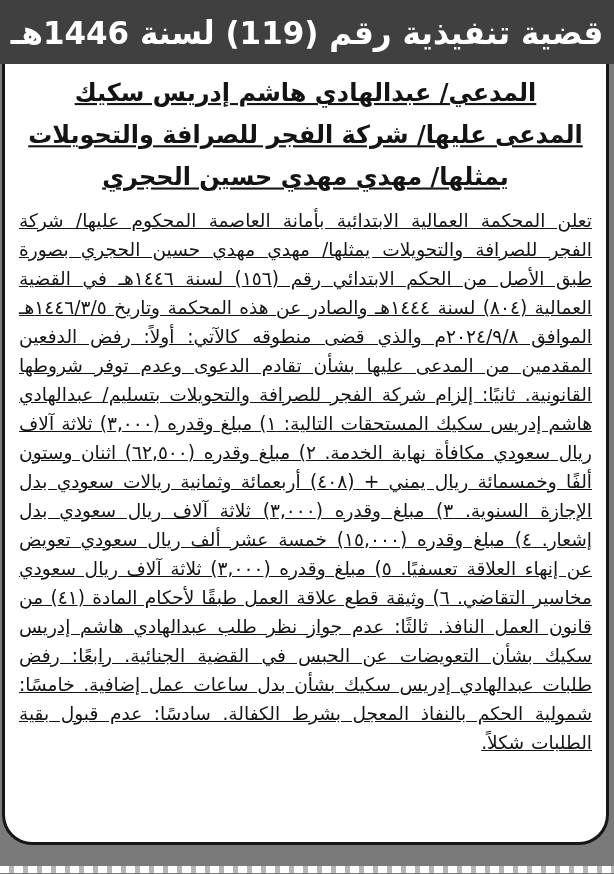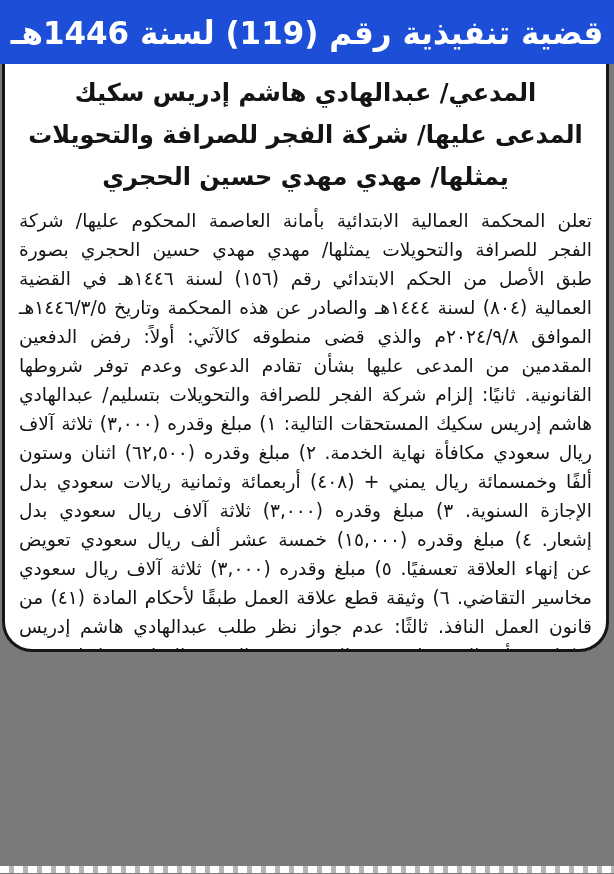--- a/index.html
+++ b/index.html
@@ -5,42 +5,43 @@
   html,body{margin:0;padding:0;}
   body{
     width:614px;height:874px;
     background:#7a7a7a;
     font-family:"DejaVu Sans","Liberation Sans",sans-serif;
     position:relative;overflow:hidden;
     -webkit-font-smoothing:antialiased;
   }
   .title-band{
     width:614px;height:64px;
-    background:#1d4ed8;color:#ffffff;
+    background:#404040;color:#ffffff;
     display:flex;align-items:center;justify-content:center;
     box-sizing:border-box;
   }
   .title-band .case-title{
     font-size:31px;font-weight:bold;
     letter-spacing:0px;
     transform:scaleY(1.05);
     white-space:nowrap;
   }
   .notice-panel{
     box-sizing:border-box;
     margin:0 5px 0 2px;
-    height:588px;
+    height:781px;
     background:#ffffff;
     border-left:3px solid #161616;
     border-right:3px solid #161616;
     border-bottom:3px solid #161616;
     border-radius:0 0 30px 30px;
     padding:8px 13px 8px 13px;
     color:#141414;
     overflow:hidden;
+    text-decoration:underline;
   }
   .parties{
     text-align:center;
     font-weight:bold;
     font-size:24px;
     line-height:41px;
     padding:2px 0 2px 0;
     transform:scaleY(1.03);
   }
   .party-line{white-space:nowrap;}

